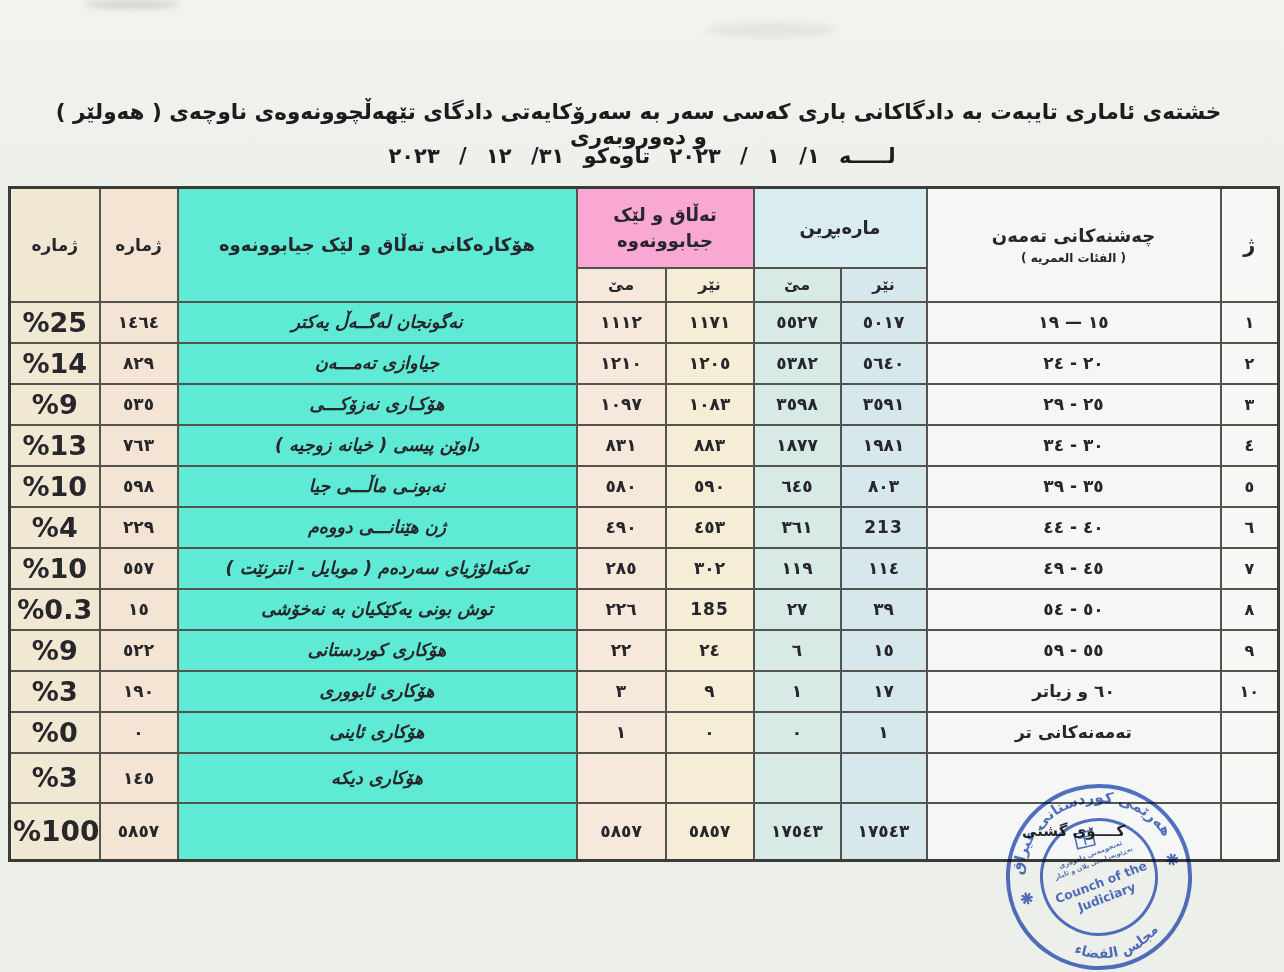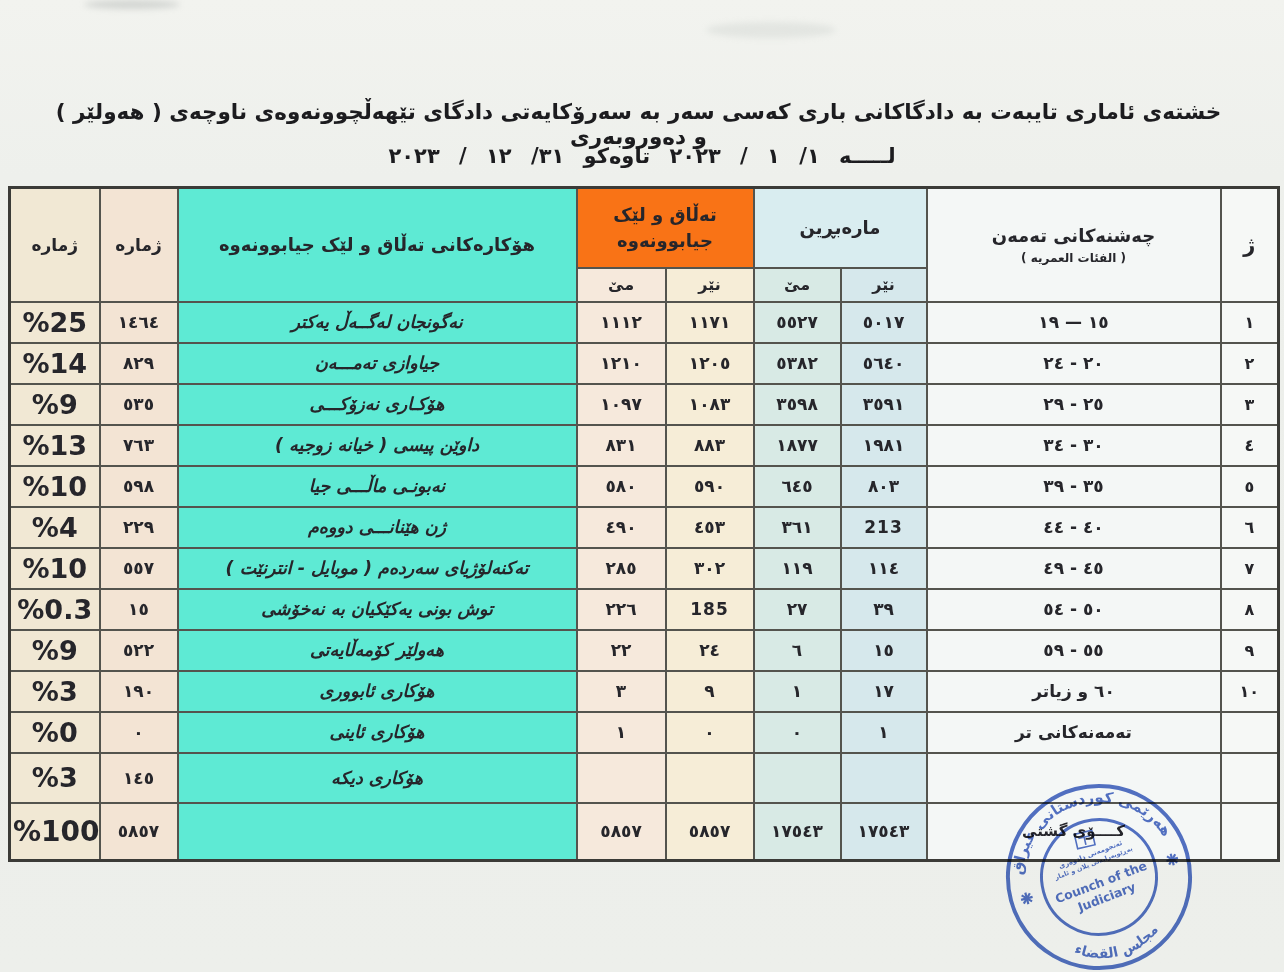--- a/index.html
+++ b/index.html
@@ -48,21 +48,21 @@
   .bg-no{background:#f6f8f6;}
   .bg-age{background:#f4f7f6;}
   .bg-marm{background:#d6e8ec;}
   .bg-marf{background:#d8eae5;}
   .bg-divm{background:#f6edd7;}
   .bg-divf{background:#f6e9dc;}
   .bg-reason{background:#5eead4;}
   .bg-count{background:#f3e4d4;}
   .bg-pct{background:#f1e8d4;}
   .h-mar{background:#d9edf0;}
-  .h-div{background:#f97316;}
+  .h-div{background:#f9a8d4;}
 
   .th-no{font-size:21px;}
   .th-age{font-size:18px;line-height:1.55;}
   .th-age .ar{font-size:12px;}
   .th-group{font-size:18px;line-height:1.45;}
   .th-sex{font-size:16px;}
   .th-count{font-size:17px;}
   .num{font-size:17px;letter-spacing:1px;}
   .age-cell{font-size:17px;letter-spacing:1px;}
   .reason-cell{font-size:17.5px;font-style:italic;}
@@ -212,21 +212,21 @@
         <td class="bg-count num">١٥</td>
         <td class="bg-pct pct-cell">%0.3</td>
       </tr>
       <tr>
         <td class="bg-no no-cell">٩</td>
         <td class="bg-age age-cell">٥٥ - ٥٩</td>
         <td class="bg-marm num">١٥</td>
         <td class="bg-marf num">٦</td>
         <td class="bg-divm num">٢٤</td>
         <td class="bg-divf num">٢٢</td>
-        <td class="bg-reason reason-cell">هەولێر کۆمەڵایەتی</td>
+        <td class="bg-reason reason-cell">هۆکاری کوردستانی</td>
         <td class="bg-count num">٥٢٢</td>
         <td class="bg-pct pct-cell">%9</td>
       </tr>
       <tr>
         <td class="bg-no no-cell">١٠</td>
         <td class="bg-age age-cell">٦٠ و زیاتر</td>
         <td class="bg-marm num">١٧</td>
         <td class="bg-marf num">١</td>
         <td class="bg-divm num">٩</td>
         <td class="bg-divf num">٣</td>

